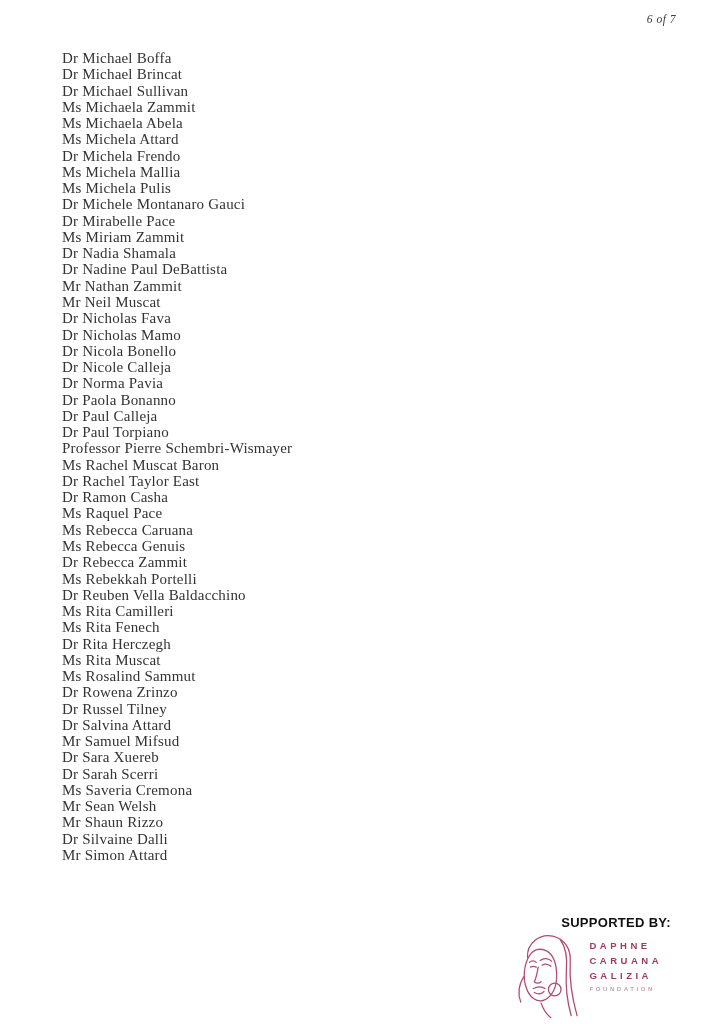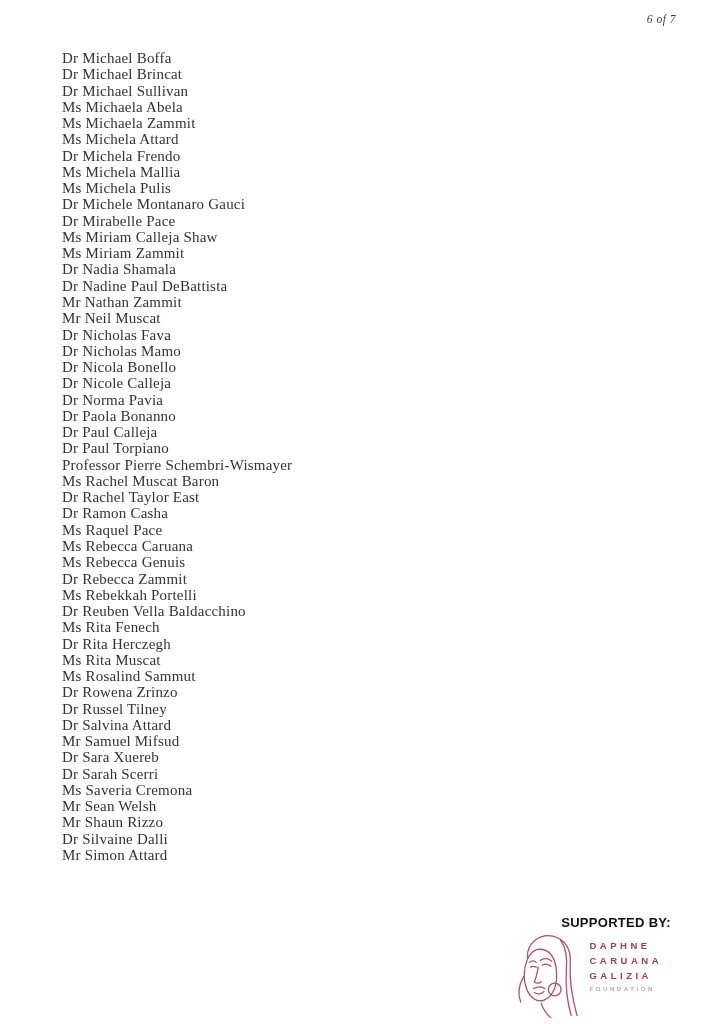--- a/index.html
+++ b/index.html
@@ -93,29 +93,28 @@
 <body style="--accent-color: #a23a5c; --line-color: #b34a6f; --foundation-color: #c2a3ad; --text-color: #333333;">
 
 <div class="page">
 
   <div class="page-number">6 of 7</div>
 
   <div class="names-list">
       <div class="name-row">Dr Michael Boffa</div>
       <div class="name-row">Dr Michael Brincat</div>
       <div class="name-row">Dr Michael Sullivan</div>
+      <div class="name-row">Ms Michaela Zammit</div>
       <div class="name-row">Ms Michaela Abela</div>
-      <div class="name-row">Ms Michaela Zammit</div>
       <div class="name-row">Ms Michela Attard</div>
       <div class="name-row">Dr Michela Frendo</div>
       <div class="name-row">Ms Michela Mallia</div>
       <div class="name-row">Ms Michela Pulis</div>
       <div class="name-row">Dr Michele Montanaro Gauci</div>
       <div class="name-row">Dr Mirabelle Pace</div>
-      <div class="name-row">Ms Miriam Calleja Shaw</div>
       <div class="name-row">Ms Miriam Zammit</div>
       <div class="name-row">Dr Nadia Shamala</div>
       <div class="name-row">Dr Nadine Paul DeBattista</div>
       <div class="name-row">Mr Nathan Zammit</div>
       <div class="name-row">Mr Neil Muscat</div>
       <div class="name-row">Dr Nicholas Fava</div>
       <div class="name-row">Dr Nicholas Mamo</div>
       <div class="name-row">Dr Nicola Bonello</div>
       <div class="name-row">Dr Nicole Calleja</div>
       <div class="name-row">Dr Norma Pavia</div>
@@ -125,20 +124,21 @@
       <div class="name-row">Professor Pierre Schembri-Wismayer</div>
       <div class="name-row">Ms Rachel Muscat Baron</div>
       <div class="name-row">Dr Rachel Taylor East</div>
       <div class="name-row">Dr Ramon Casha</div>
       <div class="name-row">Ms Raquel Pace</div>
       <div class="name-row">Ms Rebecca Caruana</div>
       <div class="name-row">Ms Rebecca Genuis</div>
       <div class="name-row">Dr Rebecca Zammit</div>
       <div class="name-row">Ms Rebekkah Portelli</div>
       <div class="name-row">Dr Reuben Vella Baldacchino</div>
+      <div class="name-row">Ms Rita Camilleri</div>
       <div class="name-row">Ms Rita Fenech</div>
       <div class="name-row">Dr Rita Herczegh</div>
       <div class="name-row">Ms Rita Muscat</div>
       <div class="name-row">Ms Rosalind Sammut</div>
       <div class="name-row">Dr Rowena Zrinzo</div>
       <div class="name-row">Dr Russel Tilney</div>
       <div class="name-row">Dr Salvina Attard</div>
       <div class="name-row">Mr Samuel Mifsud</div>
       <div class="name-row">Dr Sara Xuereb</div>
       <div class="name-row">Dr Sarah Scerri</div>

